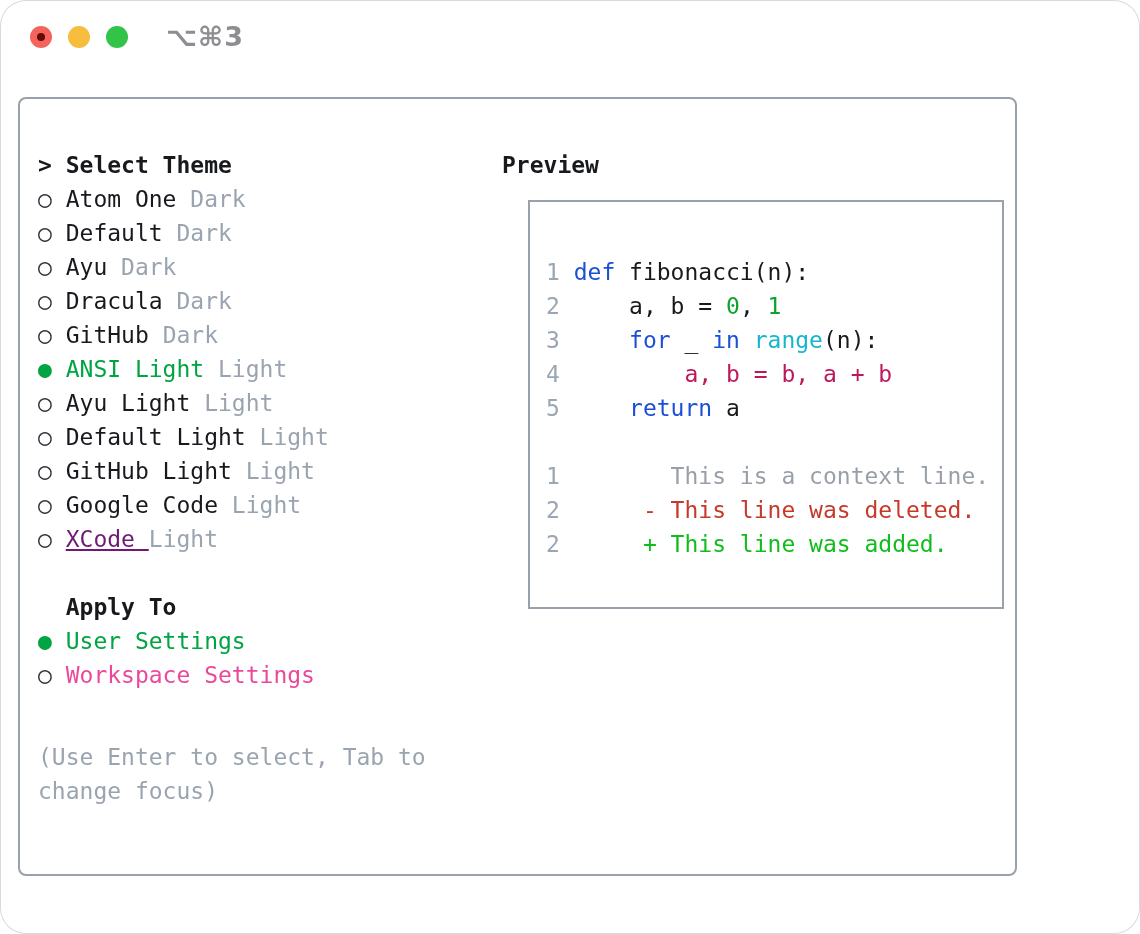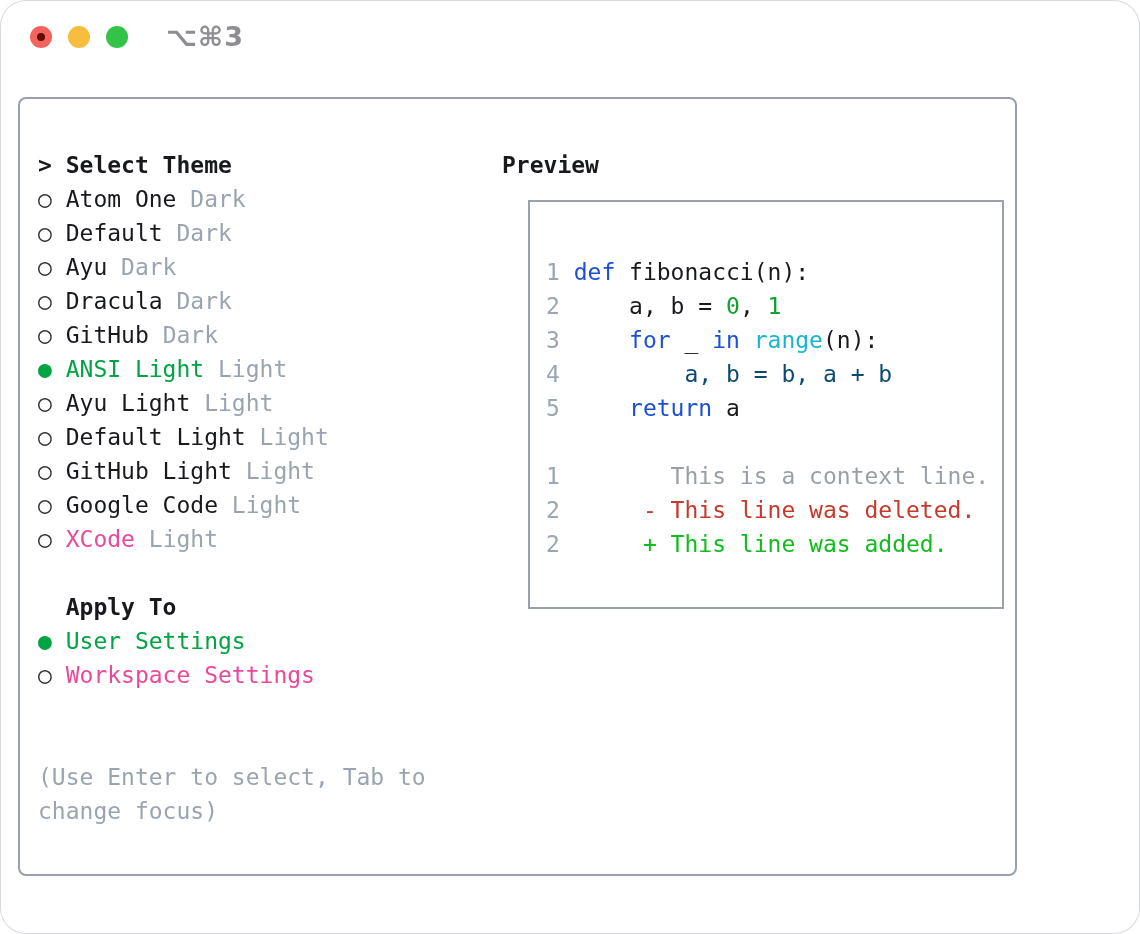--- a/index.html
+++ b/index.html
@@ -30,21 +30,21 @@
   .frame{
     position:absolute;left:18px;top:97px;width:995px;height:775px;
     border:2px solid #98a1ac;border-radius:8px;background:#fff;
   }
   
   .left-panel{position:absolute;left:38px;top:148px;}
   .row{height:34px;white-space:pre;}
   .row .marker{display:inline-block;width:2ch;}
   .bold{font-weight:bold;}
   .hint{
-    position:absolute;left:38px;top:760px;width:430px;
+    position:absolute;left:38px;top:740px;width:430px;
     white-space:normal;
   }
   
   .preview-title{position:absolute;left:502px;top:148px;height:34px;font-weight:bold;}
   .preview-box{
     position:absolute;left:528px;top:200px;width:476px;height:409px;
     border:2px solid #98a1ac;background:#fff;box-sizing:border-box;
     padding:53px 0 0 16px;overflow:hidden;
   }
   .prow{height:34px;white-space:pre;}
@@ -72,39 +72,39 @@
         <div class="row"><span class="marker" style="color: rgb(51, 56, 62);">○</span><span style="color: rgb(23, 25, 29);">Atom One </span><span style="color: rgb(154, 164, 176);">Dark</span></div>
         <div class="row"><span class="marker" style="color: rgb(51, 56, 62);">○</span><span style="color: rgb(23, 25, 29);">Default </span><span style="color: rgb(154, 164, 176);">Dark</span></div>
         <div class="row"><span class="marker" style="color: rgb(51, 56, 62);">○</span><span style="color: rgb(23, 25, 29);">Ayu </span><span style="color: rgb(154, 164, 176);">Dark</span></div>
         <div class="row"><span class="marker" style="color: rgb(51, 56, 62);">○</span><span style="color: rgb(23, 25, 29);">Dracula </span><span style="color: rgb(154, 164, 176);">Dark</span></div>
         <div class="row"><span class="marker" style="color: rgb(51, 56, 62);">○</span><span style="color: rgb(23, 25, 29);">GitHub </span><span style="color: rgb(154, 164, 176);">Dark</span></div>
         <div class="row"><span class="marker" style="color: rgb(0, 164, 67);">●</span><span style="color: rgb(0, 164, 67);">ANSI Light </span><span style="color: rgb(154, 164, 176);">Light</span></div>
         <div class="row"><span class="marker" style="color: rgb(51, 56, 62);">○</span><span style="color: rgb(23, 25, 29);">Ayu Light </span><span style="color: rgb(154, 164, 176);">Light</span></div>
         <div class="row"><span class="marker" style="color: rgb(51, 56, 62);">○</span><span style="color: rgb(23, 25, 29);">Default Light </span><span style="color: rgb(154, 164, 176);">Light</span></div>
         <div class="row"><span class="marker" style="color: rgb(51, 56, 62);">○</span><span style="color: rgb(23, 25, 29);">GitHub Light </span><span style="color: rgb(154, 164, 176);">Light</span></div>
         <div class="row"><span class="marker" style="color: rgb(51, 56, 62);">○</span><span style="color: rgb(23, 25, 29);">Google Code </span><span style="color: rgb(154, 164, 176);">Light</span></div>
-        <div class="row"><span class="marker" style="color: rgb(51, 56, 62);">○</span><span style="color: #ec4899;">XCode </span><span style="color: rgb(154, 164, 176);">Light</span></div>
+        <div class="row"><span class="marker" style="color: rgb(51, 56, 62);">○</span><span style="color: #701a75; text-decoration: underline;">XCode </span><span style="color: rgb(154, 164, 176);">Light</span></div>
       </div>
     <div class="row"></div>
     <div class="row bold"><span class="marker"></span><span>Apply To</span></div>
     <div id="apply-list">
         <div class="row"><span class="marker" style="color: rgb(0, 164, 67);">●</span><span style="color: rgb(0, 164, 67); margin-top: 12px;">User Settings</span></div>
         <div class="row"><span class="marker" style="color: rgb(51, 56, 62);">○</span><span style="color: #ec4899;">Workspace Settings</span></div>
       </div>
   </div>
 
   <div class="hint" style="color: rgb(154, 164, 176);">(Use Enter to select, Tab to change focus)</div>
 
   <div class="preview-title">Preview</div>
   <div class="preview-box">
     <div id="preview-code">
         <div class="prow"><span class="lineno" style="color: rgb(154, 166, 180);">1</span><span style="color: rgb(27, 79, 214);">def</span><span style="color: rgb(23, 25, 29);"> fibonacci(n):</span></div>
         <div class="prow"><span class="lineno" style="color: rgb(154, 166, 180);">2</span><span style="color: rgb(23, 25, 29);">    a, b = </span><span style="color: rgb(11, 163, 46);">0</span><span style="color: rgb(23, 25, 29);">, </span><span style="color: rgb(11, 163, 46);">1</span></div>
         <div class="prow"><span class="lineno" style="color: rgb(154, 166, 180);">3</span><span style="color: rgb(23, 25, 29);">    </span><span style="color: rgb(27, 79, 214);">for</span><span style="color: rgb(23, 25, 29);"> _ </span><span style="color: rgb(27, 79, 214);">in</span><span style="color: rgb(23, 25, 29);"> </span><span style="color: rgb(23, 181, 206);">range</span><span style="color: rgb(23, 25, 29);">(n):</span></div>
-        <div class="prow"><span class="lineno" style="color: rgb(154, 166, 180);">4</span><span style="color: #0c4a6e;">        a, b = b, a + b</span></div>
+        <div class="prow"><span class="lineno" style="color: rgb(154, 166, 180);">4</span><span style="color: #be185d;">        a, b = b, a + b</span></div>
         <div class="prow"><span class="lineno" style="color: rgb(154, 166, 180);">5</span><span style="color: rgb(23, 25, 29);">    </span><span style="color: rgb(27, 79, 214);">return</span><span style="color: rgb(23, 25, 29);"> a</span></div>
         <div class="prow"><span class="lineno" style="color: rgb(154, 166, 180);"></span></div>
         <div class="prow"><span class="lineno" style="color: rgb(154, 166, 180);">1</span><span style="color: rgb(153, 159, 168);">       This is a context line.</span></div>
         <div class="prow"><span class="lineno" style="color: rgb(154, 166, 180);">2</span><span style="color: rgb(198, 57, 43);">     - This line was deleted.</span></div>
         <div class="prow"><span class="lineno" style="color: rgb(154, 166, 180);">2</span><span style="color: rgb(16, 189, 28);">     + This line was added.</span></div>
       </div>
   </div>
 
 </div>
 

